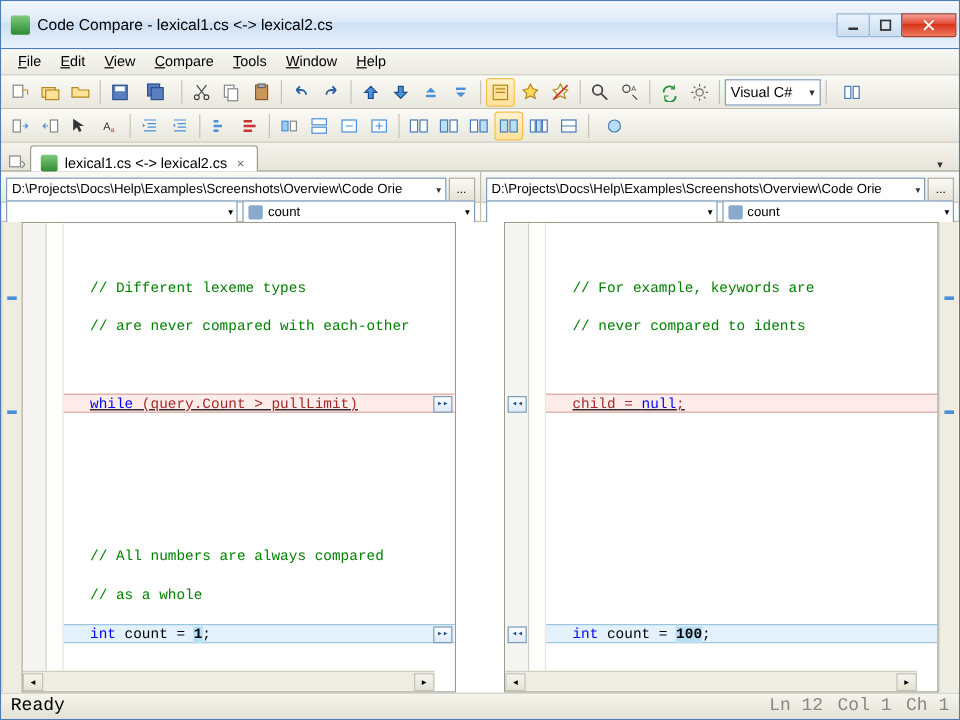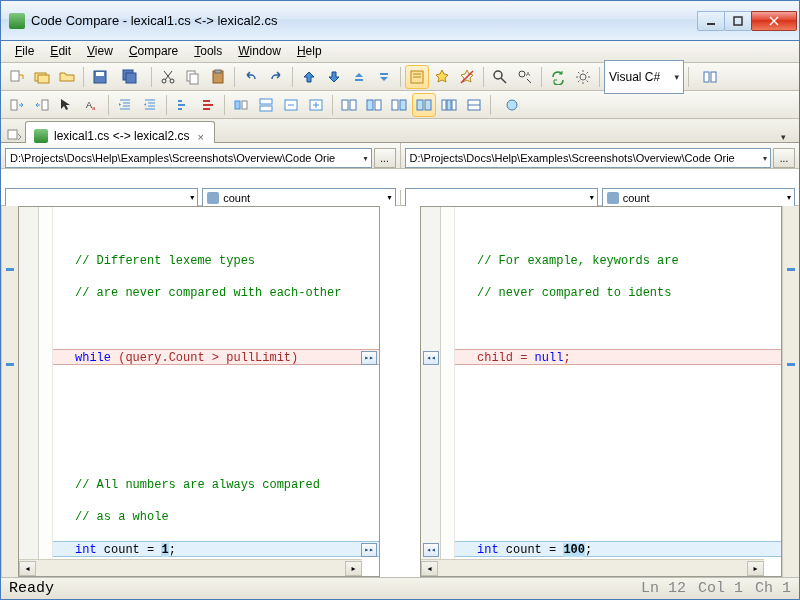--- a/index.html
+++ b/index.html
@@ -20,57 +20,57 @@
 .menubar .mitem { padding: 3px 8px; cursor: default; }
 .menubar .mitem u { text-decoration: underline; }
 
 
 .toolbar { height: 28px; background: linear-gradient(#fafaf6,#e9e7dd); border-bottom: 1px solid #c0bfb2; display: flex; align-items: center; padding: 0 4px; gap: 1px; }
 .tbtn { width: 24px; height: 24px; display: flex; align-items: center; justify-content: center; border: 1px solid transparent; border-radius: 3px; cursor: default; }
 .tbtn.active { border-color: #f5c04a; background: linear-gradient(#fff2cf,#ffe19a); }
 .tbtn.drop { width: 34px; }
 .tbtn svg { width: 16px; height: 16px; }
 .tsep { width: 1px; height: 20px; background: #c5c3b6; margin: 0 3px; }
-.tcombo { height: 34px; border: 1px solid #7f9db9; background: #fff; padding: 0 18px 0 4px; font-size: 12px; display: flex; align-items: center; position: relative; min-width: 80px; }
+.tcombo { height: 22px; border: 1px solid #7f9db9; background: #fff; padding: 0 18px 0 4px; font-size: 12px; display: flex; align-items: center; position: relative; min-width: 80px; }
 .tcombo::after { content: "▾"; position: absolute; right: 4px; font-size: 9px; color: #333; }
 
 
 .tabstrip { height: 24px; background: linear-gradient(#f4f3ec,#e6e4d9); display: flex; align-items: flex-end; padding: 0 6px; border-bottom: 1px solid #9c9a8c; position: relative;}
 .tabstrip .drop-left { width:14px;height:14px;margin-right:4px; }
 .tab { height: 22px; background: #fff; border: 1px solid #9c9a8c; border-bottom: none; border-radius: 3px 3px 0 0; display: flex; align-items: flex-end; padding: 0 8px; gap: 6px; font-size: 12px; position: relative; top: 1px;}
 .tab .ticon { width: 14px; height: 14px; background: linear-gradient(#7fc97f,#2e8b2e); border-radius: 2px;}
 .tab .close { font-size: 11px; color: #666; padding: 0 2px; }
 .tabstrip .right-drop { margin-left:auto; width:12px; font-size:9px; color:#333;}
 
 
 .pathrow { height: 26px; background: linear-gradient(#fafaf6,#e9e7dd); border-bottom: 1px solid #c0bfb2; display: flex; }
 .pathcell { flex: 1; display: flex; align-items: flex-end; padding: 0 4px; gap: 2px; }
 .pathcell + .pathcell { border-left: 1px solid #c0bfb2; }
 .pathinput { flex: 1; height: 20px; border: 1px solid #7f9db9; background: #fff; font-size: 11px; padding: 0 16px 0 4px; overflow: hidden; white-space: nowrap; position:relative; display:flex; align-items:center;}
 .pathinput::after { content:"▾"; position:absolute; right:3px; font-size:8px; color:#333;}
 .pathbtn { width: 22px; height: 20px; border: 1px solid #b0aea0; background: linear-gradient(#fafaf6,#e4e2d6); font-size: 10px; display:flex;align-items:center;justify-content:center;}
 
 
-.memberrow { height: 16px; display: flex; border-bottom: 1px solid #c0bfb2; margin-top: 21px; }
+.memberrow { height: 16px; display: flex; border-bottom: 1px solid #c0bfb2; }
 .membercell { flex: 1; display: flex; gap: 4px; padding: 2px 4px; align-items: center; }
 .membercell + .membercell { border-left: 1px solid #c0bfb2;}
 .memcombo { flex: 1; height: 20px; border: 1px solid #7f9db9; background: #fff; font-size: 11px; padding: 0 16px 0 4px; position: relative; display:flex; align-items:center; gap:4px;}
 .memcombo::after { content:"▾"; position:absolute; right:3px; font-size:8px;}
 .memicon { width:12px;height:12px; background:#8ac; border-radius:2px;}
 
 
 .editarea { flex: 1; display: flex; position: relative; background: #fff; }
 .pane { flex: 1; display: flex; flex-direction: column; border: 1px solid #9c9a8c; margin: 0; position: relative; min-width:0;}
 .pane + .pane { margin-left: 40px; }
 .codewrap { flex: 1; position: relative; overflow: hidden; background: #fff; }
 .gutter { position: absolute; left: 0; top: 0; bottom: 17px; width: 20px; background: #f4f4f0; border-right: 1px solid #d0d0c8; }
 .gutter2 { position: absolute; left: 20px; top: 0; bottom: 17px; width: 14px; background: #fdfdfb; border-right: 1px solid #e8e8e0; }
 .code { position: absolute; left: 34px; right: 0; top: 0; bottom: 17px; font-family: "Courier New", monospace; font-size: 12px; line-height: 16px; white-space: pre; padding-top: 30px; }
 .cline { height: 16px; padding-left: 22px; position:relative;}
-.cline.diffR { background: #feeceb; border-top:1px solid #d9a8a3; border-bottom:1px solid #d9a8a3;}
+.cline.diffR { background: #feeceb; border-top:1px solid #d9a8a3; border-bottom:1px solid #d9a8a3;text-decoration:underline;}
 .cline.diffB { background: #e2f1fb; border-top:1px solid #9cc5e0; border-bottom:1px solid #9cc5e0;}
 .cline.diffB .chgB { background:#b8dff5; font-weight:bold;}
 .kw { color: #0000ff; }
 .cm { color: #008000; }
 .del { color: #a52a2a; }
 .navbtn { position:absolute; width:16px; height:14px; border:1px solid #7f9db9; background:linear-gradient(#fafdff,#dde9f5); font-size:8px; display:flex;align-items:center;justify-content:center; color:#1a4b8c;}
 
 .hscroll { position: absolute; left: 0; right: 17px; bottom: 0; height: 17px; background: #efede1; border-top: 1px solid #d0cec2; display: flex; align-items: center; }
 .hscroll .arrow { width: 17px; height: 15px; background: linear-gradient(#f5f5f0,#e4e2d6); border: 1px solid #c3c1b3; font-size: 8px; display:flex;align-items:center;justify-content:center;}
 .hscroll .track { flex:1; }

